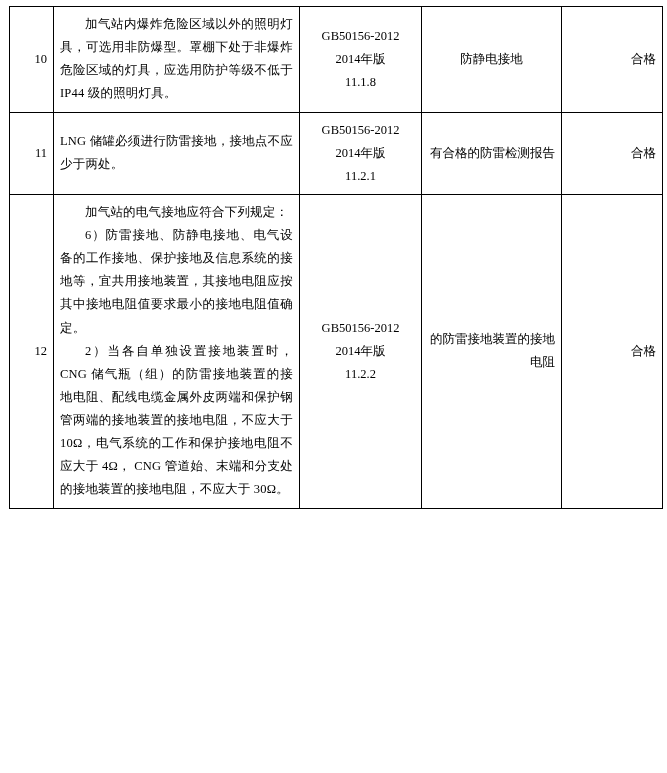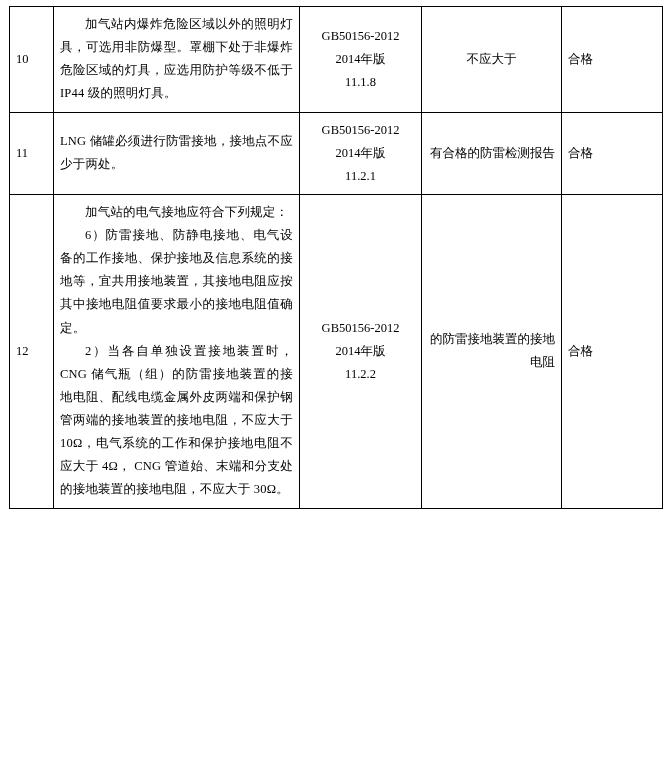--- a/index.html
+++ b/index.html
@@ -33,21 +33,21 @@
     font-size: 12.5px;
     line-height: 1.85;
   }
   col.c-index { width: 44px; }
   col.c-content { width: 246px; }
   col.c-standard { width: 122px; }
   col.c-result { width: 140px; }
   col.c-conclusion { width: 101px; }
 
   td.idx {
-    text-align: left;
+    text-align: right;
     font-size: 13px;
     font-family: "Liberation Serif", "DejaVu Serif", serif;
   }
   td.content {
     text-align: justify;
     text-justify: inter-ideograph;
     letter-spacing: 0.2px;
   }
   td.content .para {
     margin: 0;
@@ -64,21 +64,21 @@
   }
   td.standard .ln { display: block; }
   td.result {
     text-align: right;
     line-height: 1.85;
   }
   td.result.center {
     text-align: center;
   }
   td.conclusion {
-    text-align: left;
+    text-align: right;
   }
 </style>
 </head>
 <body>
 
 <div class="sheet">
   <table class="inspection-table">
     <colgroup>
       <col class="c-index">
       <col class="c-content">
@@ -91,21 +91,21 @@
       <tr>
         <td class="idx">10</td>
         <td class="content">
           <p class="para indent">加气站内爆炸危险区域以外的照明灯具，可选用非防爆型。罩棚下处于非爆炸危险区域的灯具，应选用防护等级不低于 IP44 级的照明灯具。</p>
         </td>
         <td class="standard">
           <span class="ln">GB50156-2012</span>
           <span class="ln">2014年版</span>
           <span class="ln">11.1.8</span>
         </td>
-        <td class="result center">不应大于</td>
+        <td class="result center">防静电接地</td>
         <td class="conclusion">合格</td>
       </tr>
 
       <tr>
         <td class="idx">11</td>
         <td class="content">
           <p class="para">LNG 储罐必须进行防雷接地，接地点不应少于两处。</p>
         </td>
         <td class="standard">
           <span class="ln">GB50156-2012</span>

